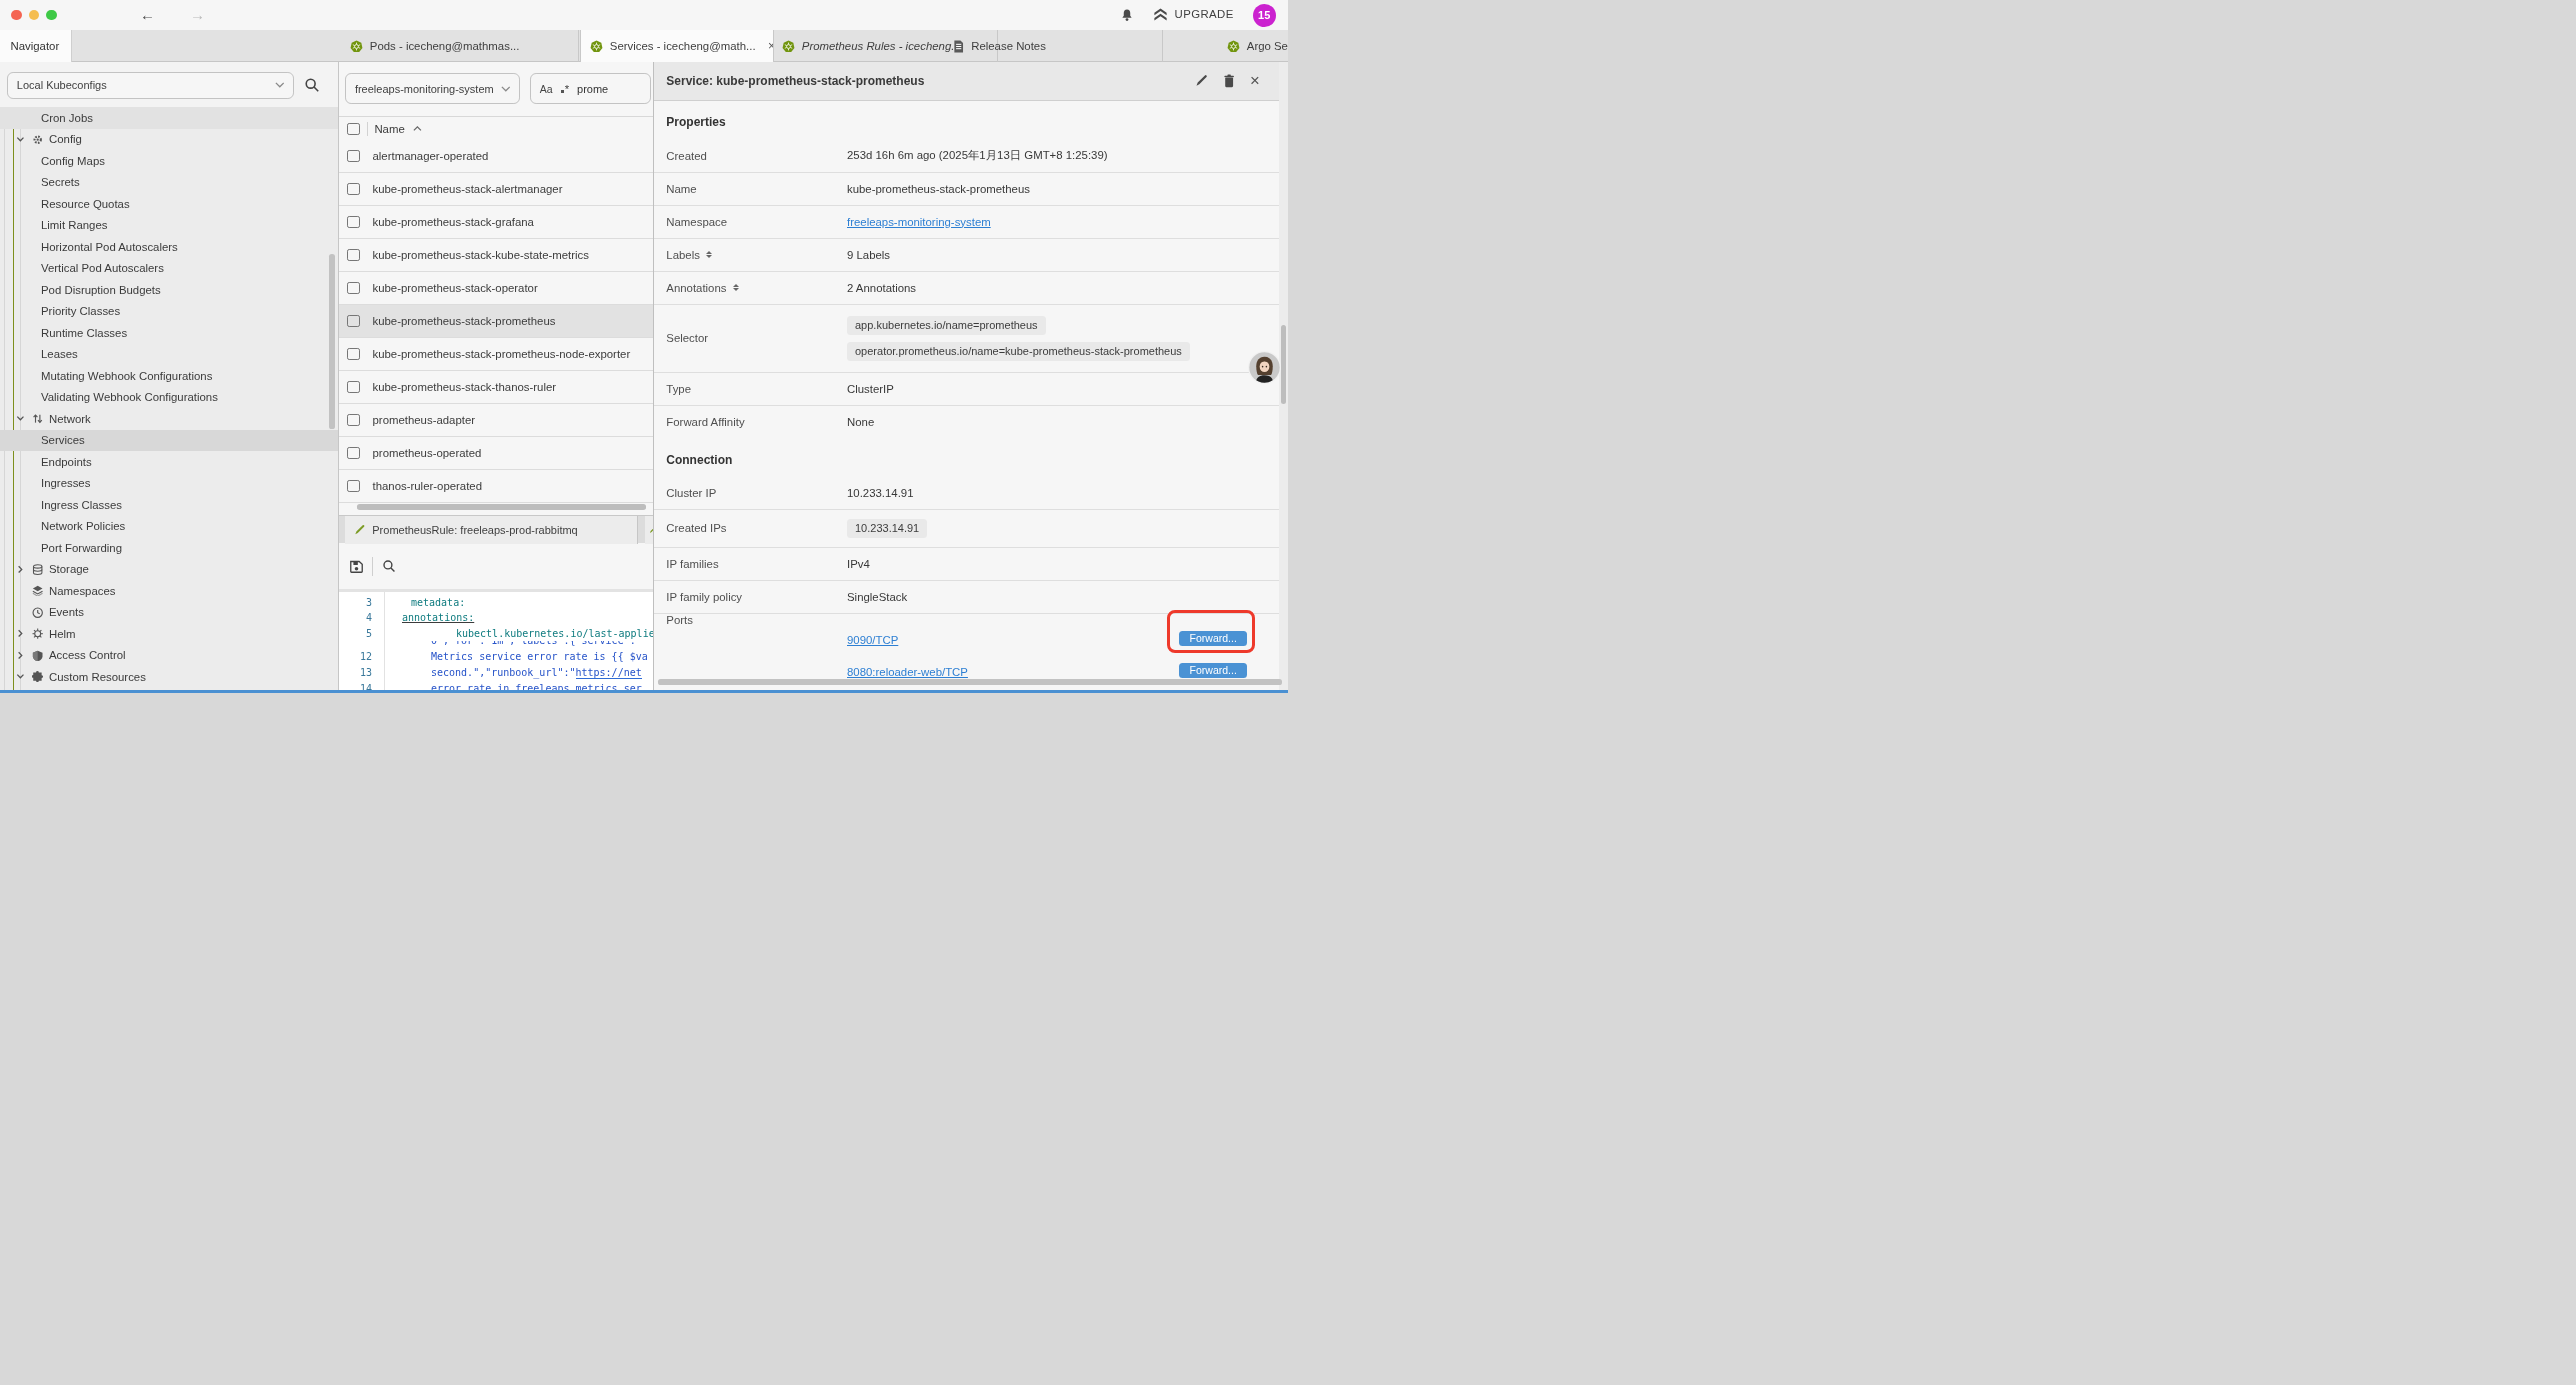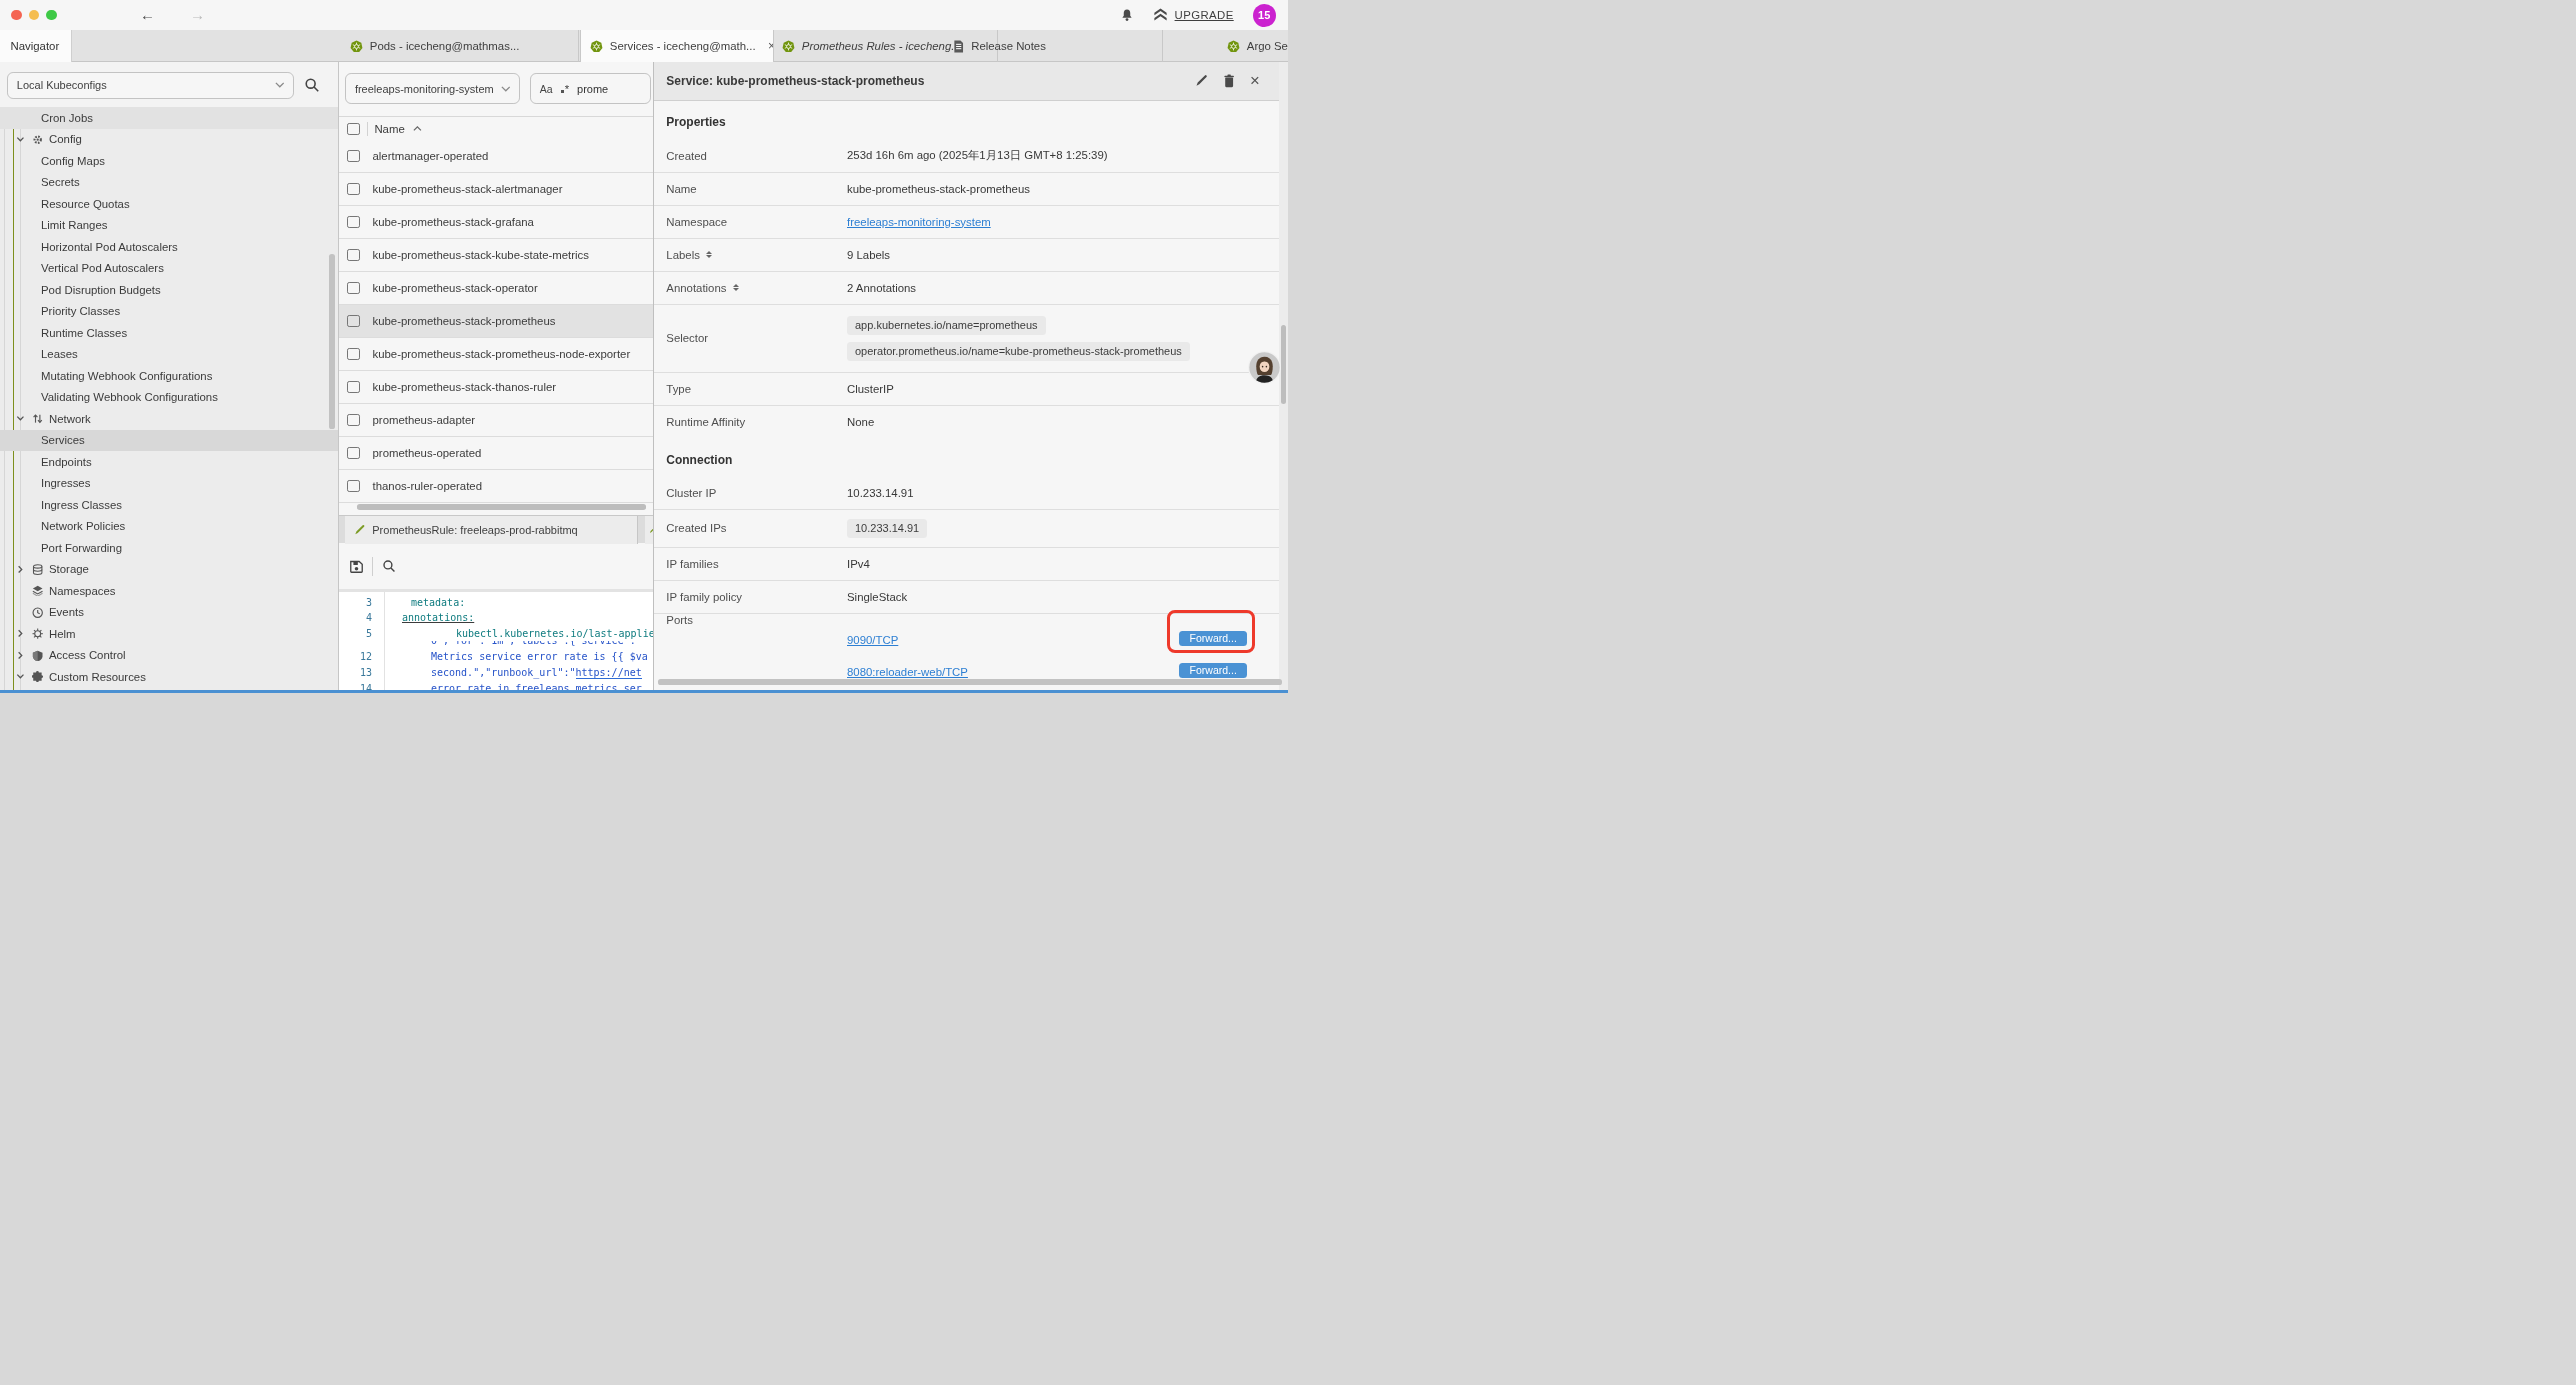--- a/index.html
+++ b/index.html
@@ -10,21 +10,21 @@
   svg{display:block;}
 
   
   .titlebar{position:absolute;left:0;top:0;width:100%;height:30px;background:#f6f6f6;}
   .dots{position:absolute;left:11.4px;top:9.6px;display:flex;gap:7px;}
   .dot{width:10.5px;height:10.5px;border-radius:50%;}
   .dot.r{background:#f46452;} .dot.y{background:#f5bd4f;} .dot.g{background:#3ec946;}
   .navarrow{position:absolute;top:4.4px;font-size:15px;color:#4c4c4c;width:21px;text-align:center;line-height:21px;}
   .navarrow.fwd{color:#b9b9b9;}
   .tb-right{position:absolute;right:12.3px;top:0;height:30px;display:flex;align-items:center;gap:19px;}
-  .upgrade{display:flex;align-items:center;gap:7px;color:#3f3f3f;font-size:11.4px;letter-spacing:0.4px;text-decoration:underline;}
+  .upgrade{display:flex;align-items:flex-start;gap:7px;color:#3f3f3f;font-size:11.4px;letter-spacing:0.4px;}
   .badge{width:23px;height:23px;border-radius:50%;background:#cb22cf;color:#fff;
          font-size:11px;font-weight:bold;display:flex;align-items:center;justify-content:center;}
 
   
   .tabrow{position:absolute;left:0;top:30px;width:100%;height:32px;background:#e2e2e2;border-bottom:0.9px solid #c6c6c6;box-sizing:border-box;}
   .navtab{position:absolute;left:0;top:0;width:72px;height:32px;background:#fbfbfb;border-right:0.9px solid #cfcfcf;
           display:flex;align-items:center;padding-left:10.5px;box-sizing:border-box;font-size:11.4px;color:#333;}
   .tab{position:absolute;top:0;height:32px;display:flex;align-items:center;gap:7px;padding:0 8.8px;
        box-sizing:border-box;border-right:0.9px solid #c8c8c8;font-size:11.4px;color:#3e3e3e;overflow:hidden;white-space:nowrap;}
   .tab.active{background:#fbfbfb;border-left:0.9px solid #c8c8c8;align-items:center;}
@@ -635,21 +635,21 @@
           </div>
         </div>
         <div class="prow">
           <span class="plabel">
             <span>Type</span>
           </span>
           <span class="pvalue">ClusterIP</span>
         </div>
         <div class="prow noline">
           <span class="plabel">
-            <span>Runtime Affinity</span>
+            <span>Forward Affinity</span>
           </span>
           <span class="pvalue">None</span>
         </div>
         <div class="pheading">Connection</div>
         <div class="prow">
           <span class="plabel">
             <span>Cluster IP</span>
           </span>
           <span class="pvalue">10.233.14.91</span>
         </div>

